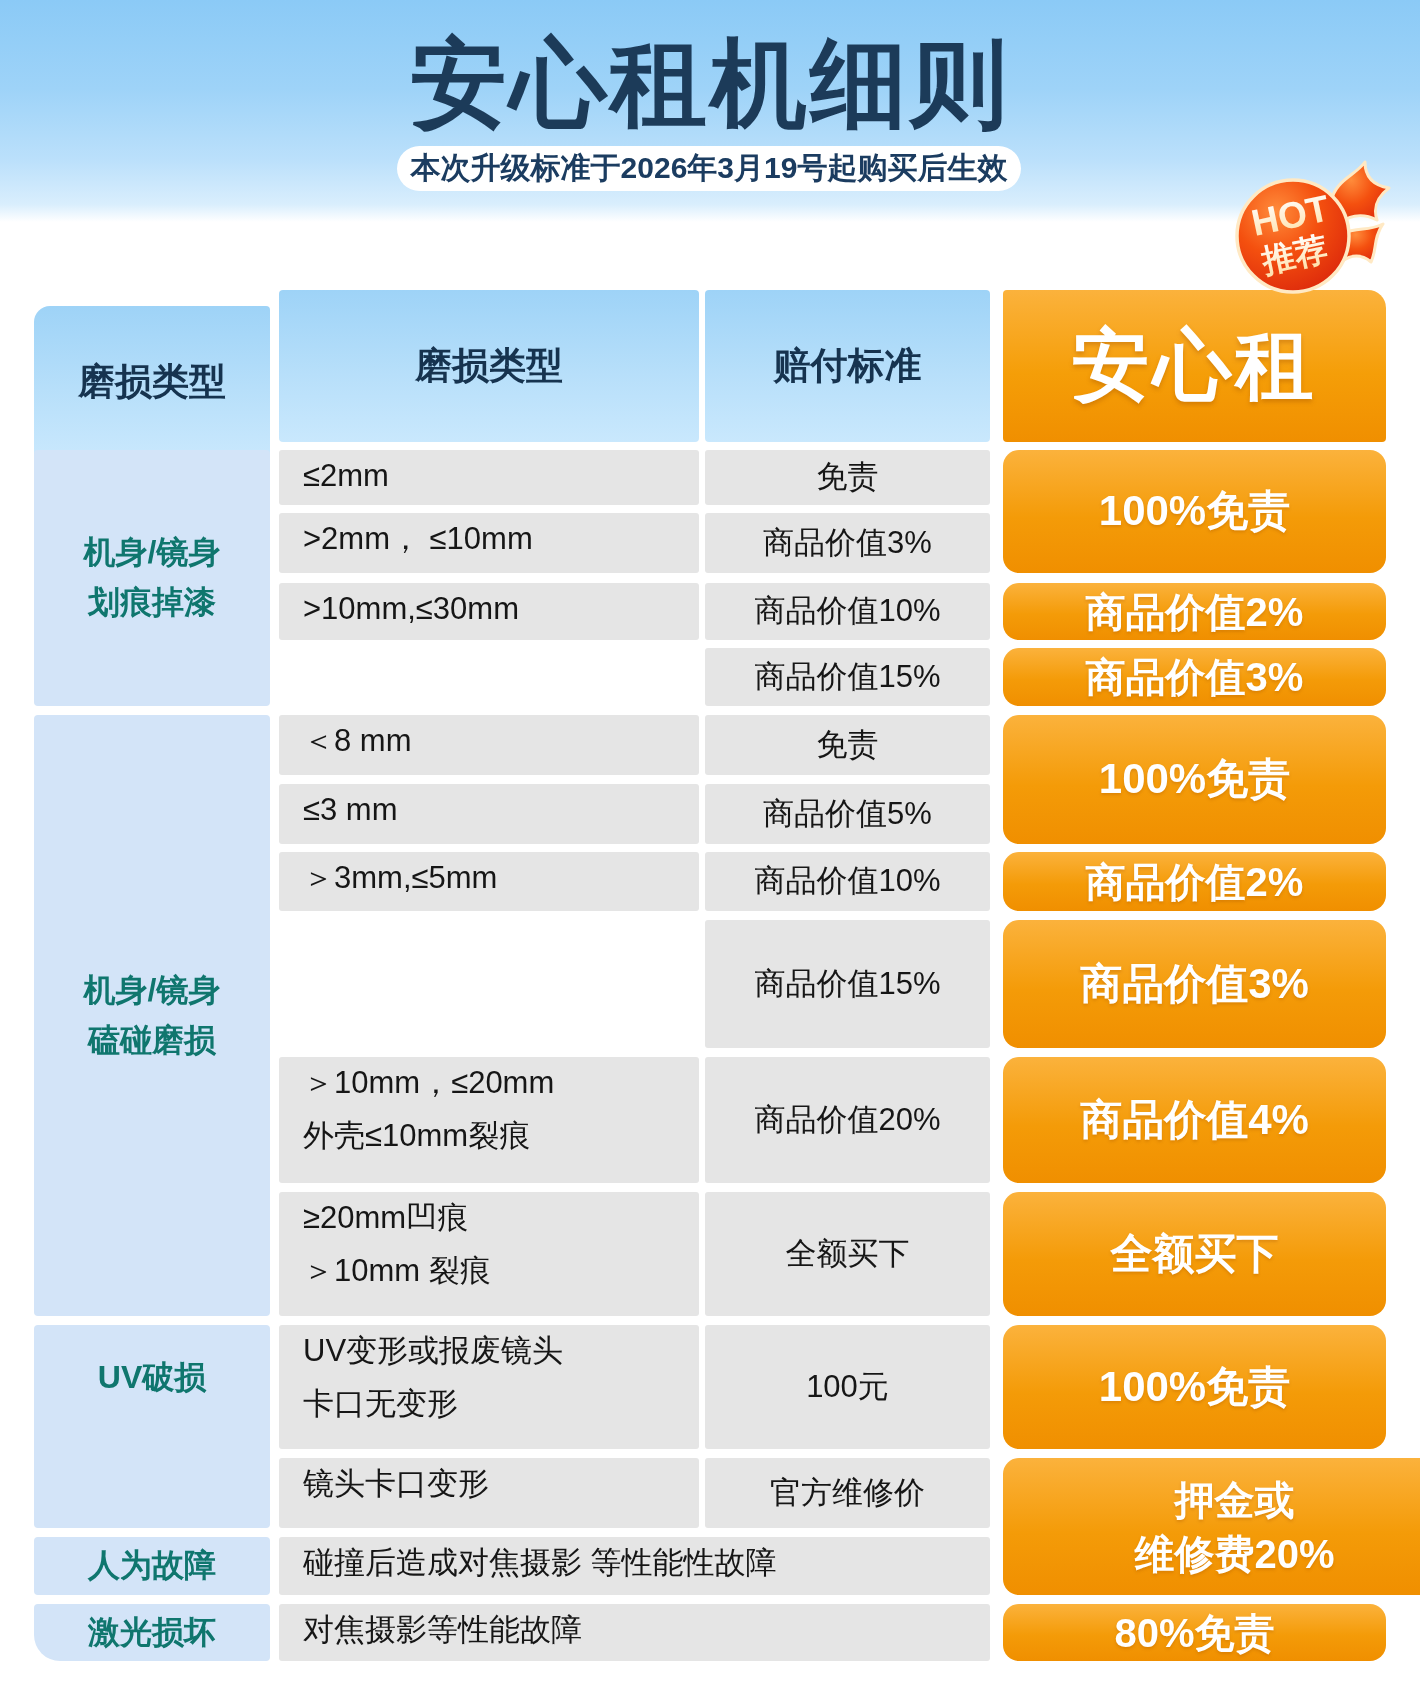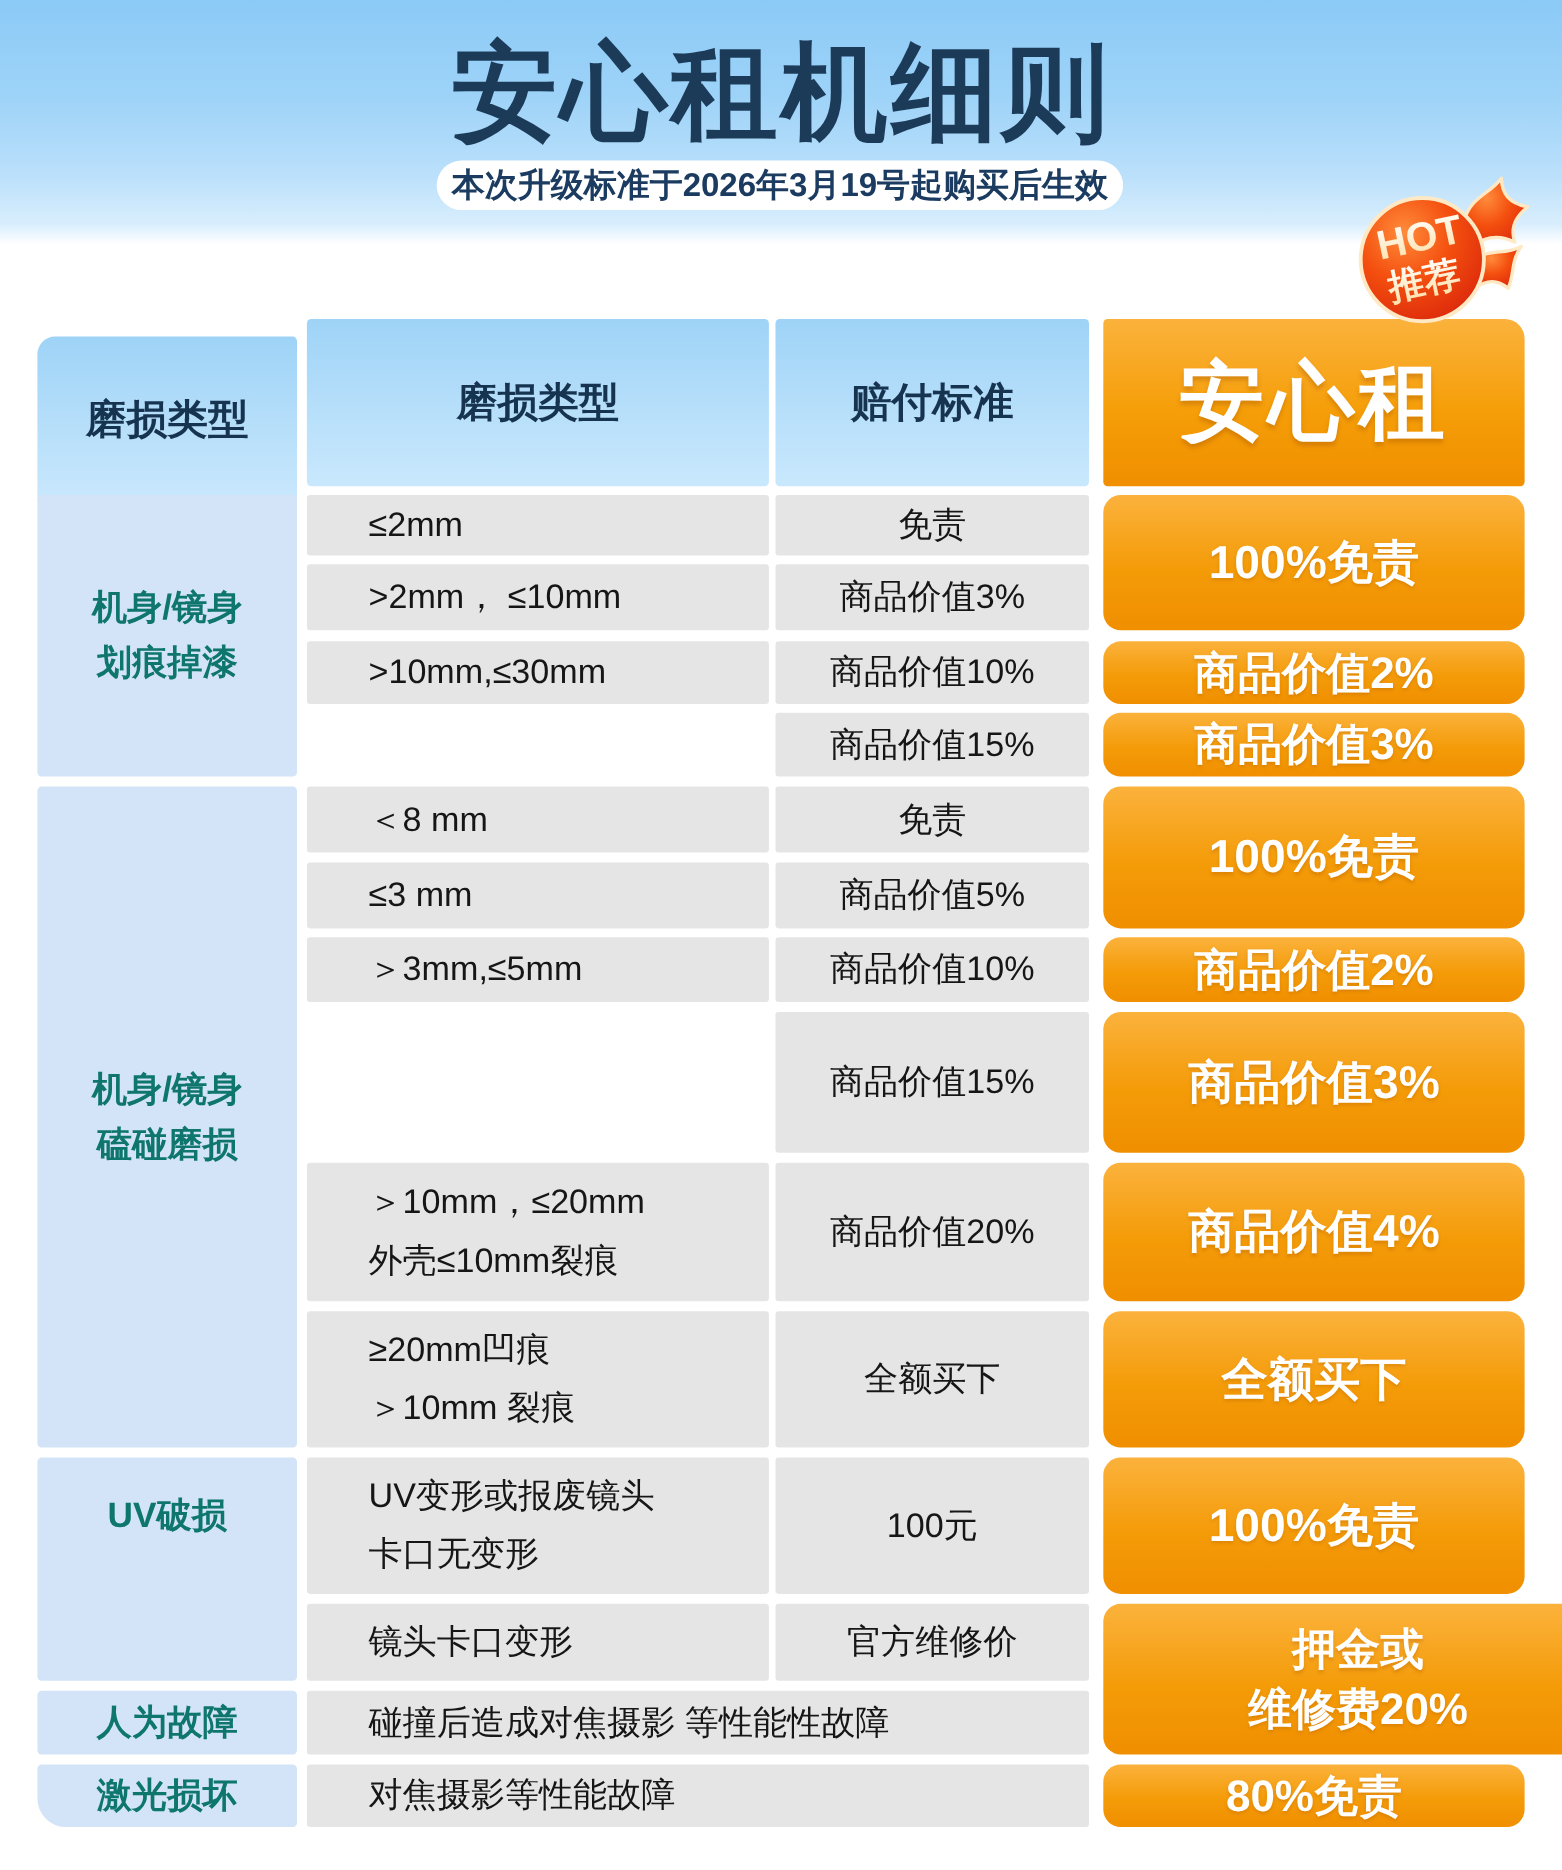--- a/index.html
+++ b/index.html
@@ -41,21 +41,21 @@
   }
   .type-cell{
     background:#D3E4F8;color:#0f766e;font-weight:700;font-size:32px;
     border-radius:4px;line-height:1.55;
   }
   .type-last{border-bottom-left-radius:26px;}
   .gray{
     background:#E5E5E5;color:#161616;font-size:31px;font-weight:500;
     border-radius:3px;line-height:1.7;
   }
-  .deg{align-items:flex-start;justify-content:center;padding-left:56px;text-align:left;}
+  .deg{align-items:flex-start;justify-content:flex-start;padding-left:24px;text-align:left;}
   .orange{
     background:linear-gradient(180deg,#FBB23C 0%,#F49B08 55%,#F08F00 100%);
     color:#ffffff;font-weight:700;font-size:42px;border-radius:16px;
     line-height:1.35;text-shadow:0 2px 3px rgba(170,85,0,.3);
   }
   .orange.small{font-size:40px;}
 </style>
 </head>
 <body>
 

